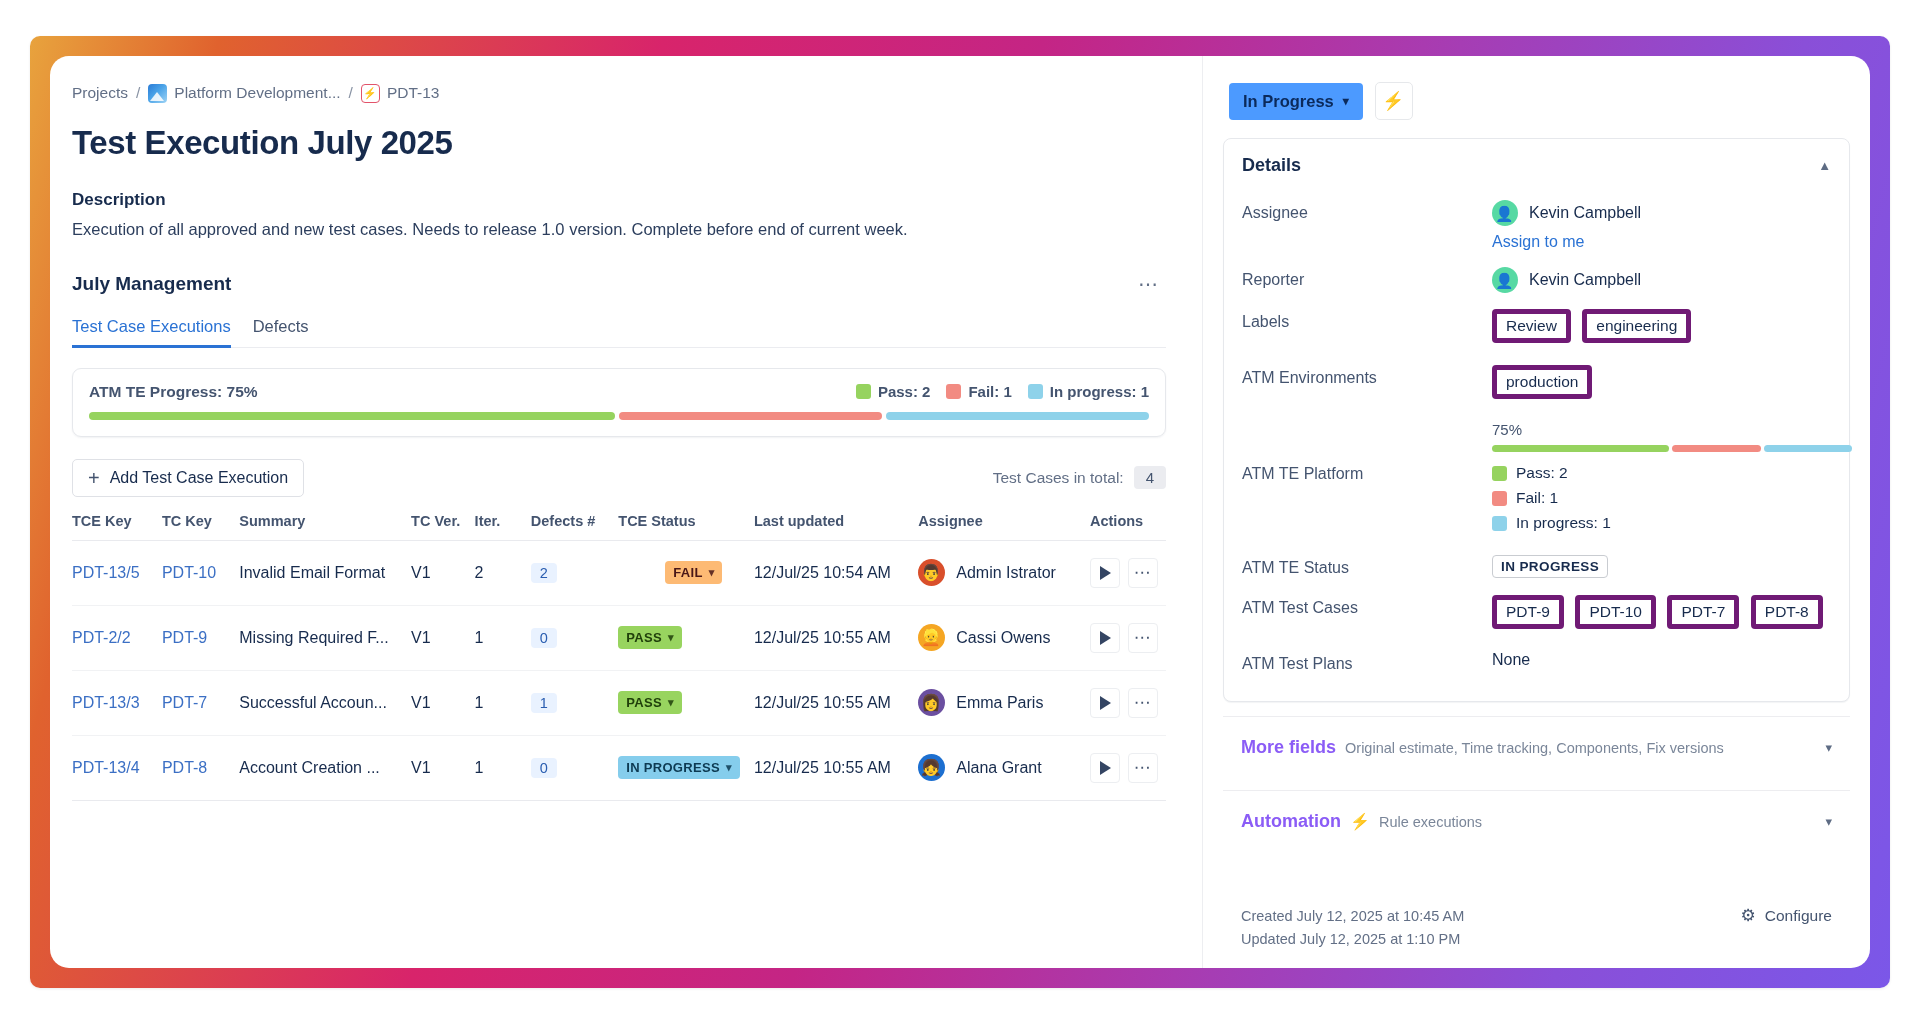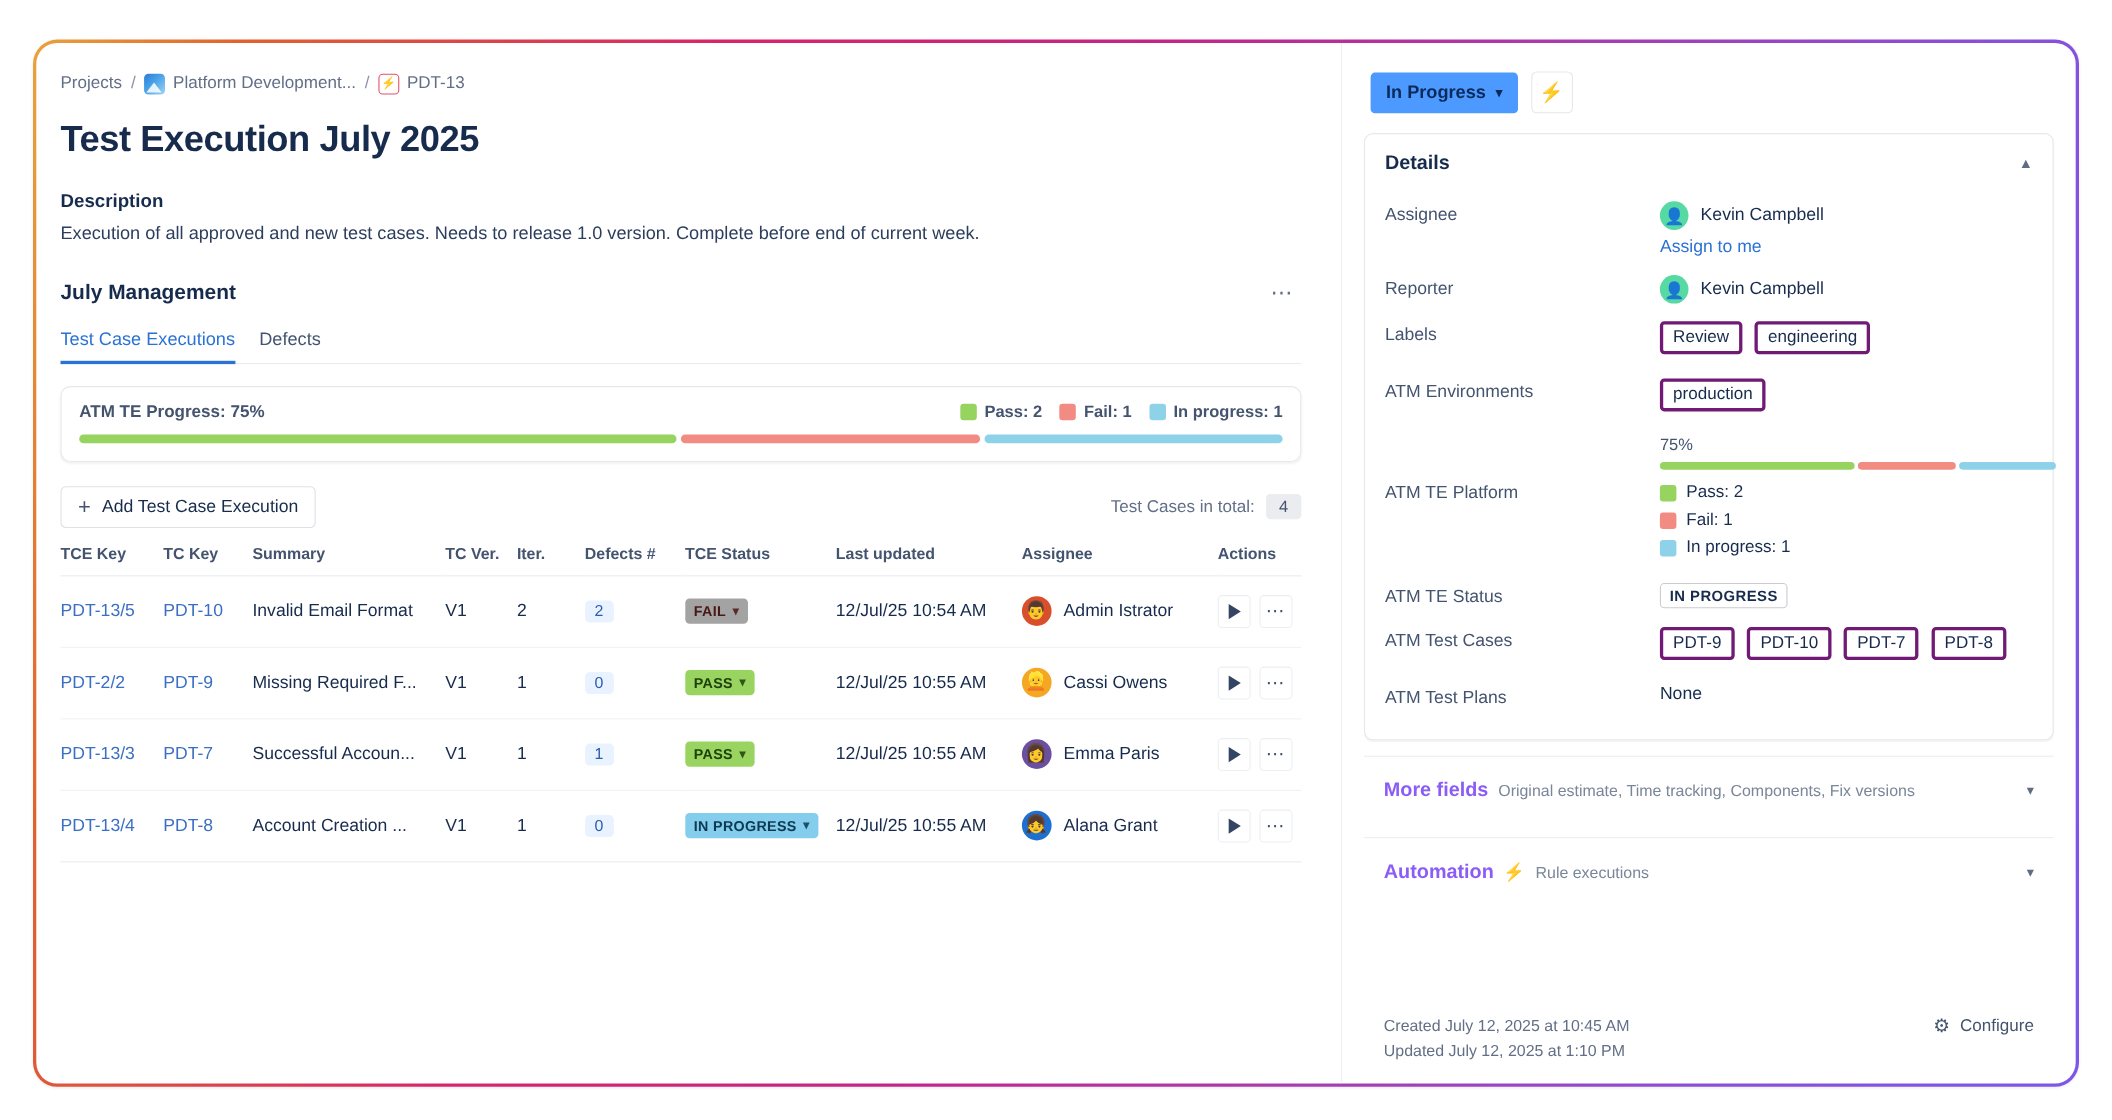--- a/index.html
+++ b/index.html
@@ -12,22 +12,22 @@
   .page {
     position: relative;
     width: 1920px; height: 1018px;
     background: #ffffff;
     padding: 36px 30px 30px 30px;
   }
   
   .frame {
     position: relative;
     width: 100%; height: 100%;
-    border-radius: 22px;
-    padding: 3px;
+    border-radius: 10px;
+    padding: 20px;
     background: linear-gradient(105deg,#e8a33d 0%,#e0622e 9%,#d8246b 30%,#c42585 48%,#a93bb0 66%,#8a4fd8 84%,#7b57e8 100%);
     box-shadow: 0 1px 3px rgba(0,0,0,.08);
   }
   .frame-inner {
     position: relative;
     width: 100%; height: 100%;
     background: #ffffff;
     border-radius: 19px;
     overflow: hidden;
     display: flex;
@@ -141,21 +141,21 @@
   .defect-pill {
     display: inline-block; min-width: 26px; text-align: center;
     background: #e9f2ff; color: #2a5db0; border-radius: 4px;
     padding: 2px 8px; font-size: 14.5px;
   }
   .status-chip {
     display: inline-flex; align-items: center; gap: 6px;
     border-radius: 4px; padding: 4px 8px;
     font-size: 13px; font-weight: 700; letter-spacing: .3px;
   }
-  .chip-fail { background: #a3a3a3; color: #4a1717; }
+  .chip-fail { background: #fdba74; color: #4a1717; margin-left: 47px; }
   .chip-pass { background: #98d45f; color: #20400b; }
   .chip-prog { background: #85cdec; color: #0d3a52; }
   .chev { font-size: 11px; opacity: .85; }
   .assignee-cell { display: flex; align-items: center; gap: 11px; }
   .avatar {
     width: 27px; height: 27px; border-radius: 50%; flex: none;
     position: relative; overflow: hidden;
   }
   .avatar .face {
     position: absolute; left: 50%; top: 52%; transform: translate(-50%,-50%);
@@ -204,21 +204,21 @@
   .panel-title { font-size: 18px; font-weight: 700; color: #172b4d; }
   .caret { color: #5e6c84; font-size: 13px; cursor: pointer; }
   .fields { padding: 2px 18px 18px 18px; }
   .frow { display: flex; align-items: flex-start; padding: 8px 0; min-height: 40px; }
   .fname { width: 250px; flex: none; font-size: 16px; color: #44546f; padding-top: 4px; }
   .fval { flex: 1; font-size: 16px; color: #172b4d; }
   .person { display: flex; align-items: center; gap: 11px; }
   .avatar-sm { width: 26px; height: 26px; border-radius: 50%; position: relative; overflow: hidden; flex: none; }
   .link { color: #2a72d4; text-decoration: none; font-size: 16px; display: inline-block; margin-top: 7px; cursor: pointer; }
   .tag {
-    display: inline-block; border: 3px solid #701a75; border-radius: 4px;
+    display: inline-block; border: 5px solid #701a75; border-radius: 4px;
     padding: 3px 9px; font-size: 15.5px; color: #172b4d; margin: 0 7px 6px 0;
     background: #fff;
     text-align: right;
   }
   .pct { font-size: 15px; color: #44546f; margin-bottom: 7px; }
   .mini-bars { display: flex; gap: 3px; height: 7px; width: 360px; margin-bottom: 12px; }
   .mini-bar { height: 7px; border-radius: 4px; }
   .leg-v { display: flex; align-items: center; gap: 9px; font-size: 15.5px; color: #172b4d; margin-bottom: 7px; }
   .status-tag {
     display: inline-block; border: 1px solid #c9ccd1; border-radius: 4px;

